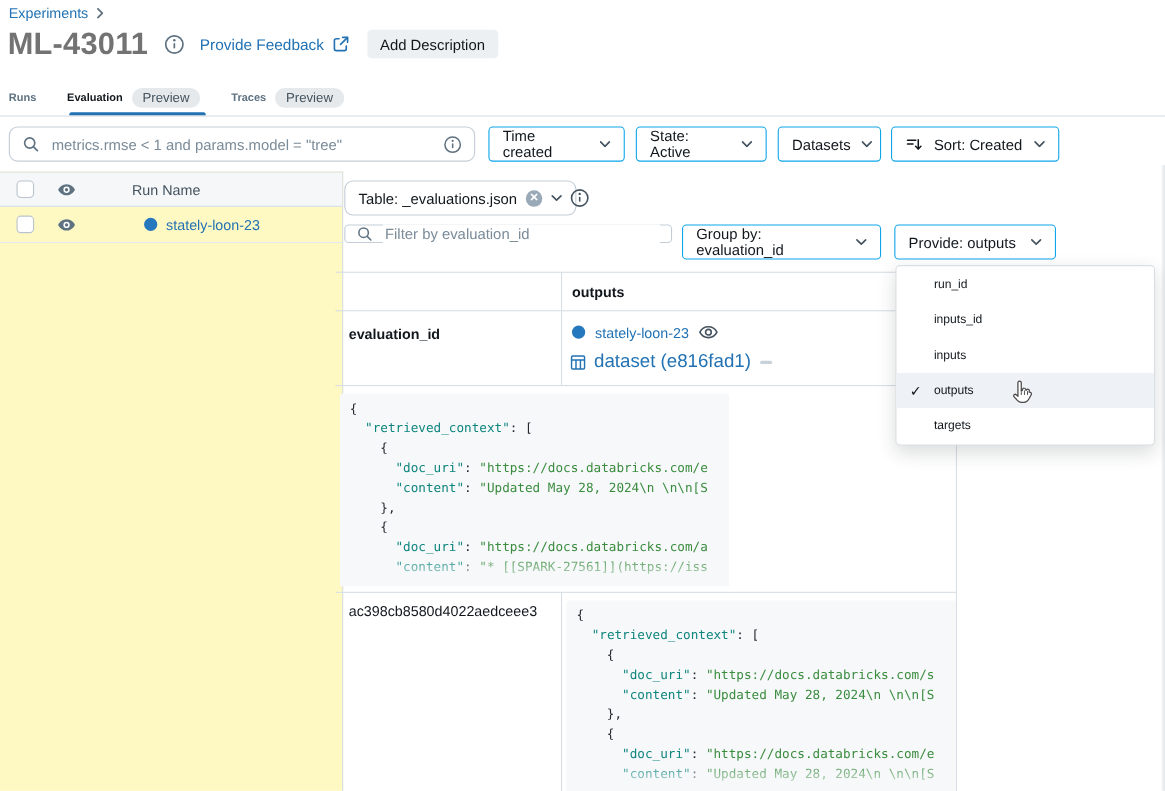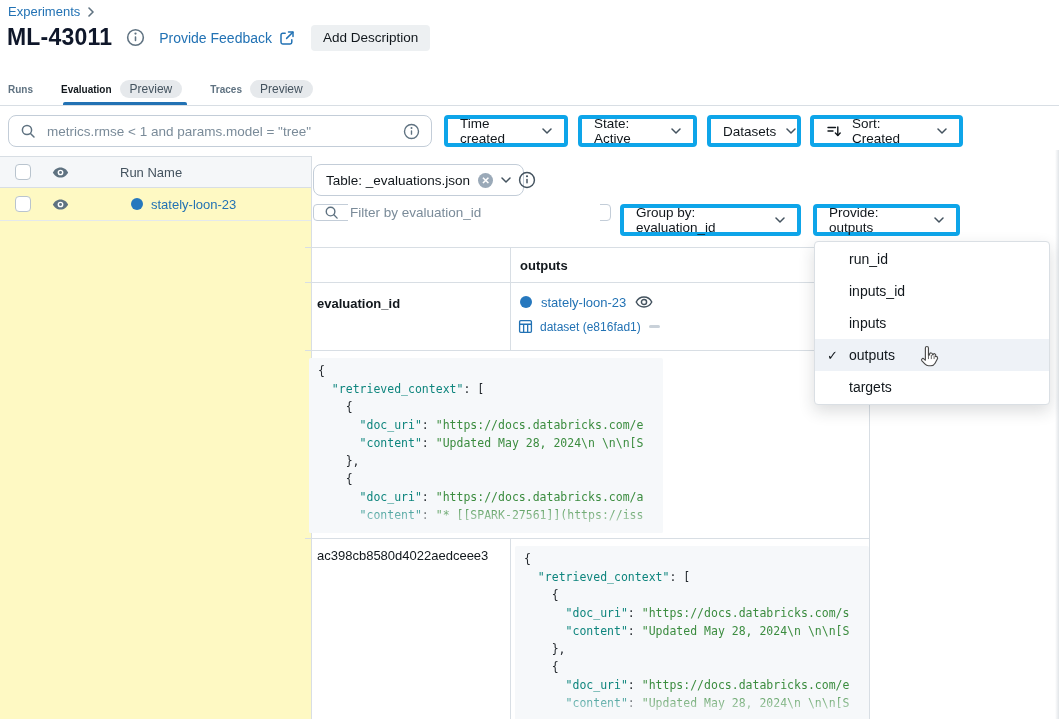--- a/index.html
+++ b/index.html
@@ -5,21 +5,21 @@
   * { box-sizing: border-box; }
   html,body { margin:0; padding:0; background:#fff; }
   body { font-family:"Liberation Sans", sans-serif; color:#11171C; }
   .page { position:relative; width:1059px; height:719px; overflow:hidden; background:#fff; }
 
   
   .breadcrumb { position:absolute; left:8px; top:4px; display:flex; align-items:center; gap:7px;
                 font-size:13px; color:#2272B4; }
   .crumb-link { cursor:pointer; }
   .title-row { position:absolute; left:7px; top:24px; display:flex; align-items:center; }
-  .page-title { font-size:23px; font-weight:700; letter-spacing:.2px; color:#0f172a; }
+  .page-title { font-size:28px; font-weight:700; letter-spacing:.2px; color:#737373; }
   .title-info { margin-left:14px; display:flex; }
   .feedback-link { margin-left:14px; display:flex; align-items:center; gap:7px;
                    color:#2272B4; font-size:14px; cursor:pointer; }
   .add-desc-btn { margin-left:16px; height:26px; padding:0 12px; background:#EDF0F2;
                   border:none; border-radius:4px; font-size:13.5px; color:#11171C;
                   font-family:inherit; cursor:pointer; }
 
   
   .tabs { position:absolute; left:8px; top:80px; display:flex; align-items:center; }
   .tab { display:flex; align-items:center; gap:8px; cursor:pointer; }
@@ -33,21 +33,21 @@
   .tabs-divider { position:absolute; left:0; top:105px; width:1059px; height:1px; background:#D8DEE4; }
 
   
   .search-box { position:absolute; left:8px; top:115px; width:424px; height:32px;
                 border:1px solid #C3CDD8; border-radius:8px; background:#fff;
                 display:flex; align-items:center; gap:9px; padding:0 11px; }
   .search-box input { flex:1; border:none; outline:none; font-size:13.5px; color:#11171C;
                       font-family:inherit; background:transparent; }
   .search-box input::placeholder { color:#7A8B99; }
   .filter-btn { position:absolute; top:115px; height:32px; background:#fff;
-                border:4px solid #0ea5e9; border-radius:4px; display:flex; align-items:center;
+                border:1px solid #0ea5e9; border-radius:4px; display:flex; align-items:center;
                 gap:10px; padding:0 12px; font-size:13.5px; color:#11171C; font-family:inherit; cursor:pointer; }
   .btn-time { left:444px; width:124px; }
   .btn-state { left:578px; width:119px; }
   .btn-datasets { left:707px; width:94px; }
   .btn-sort { left:810px; width:153px; }
   .filter-btn .grow { flex:1; text-align:left; }
 
   
   .runs-panel { position:absolute; left:0; top:156px; width:312px; height:563px;
                 border-top:1px solid #D8DEE4; border-right:1px solid #D8DEE4; background:#fef9c3; }
@@ -84,21 +84,21 @@
   .t-col2 { width:358px; overflow:hidden; }
   .row-head { height:35px; }
   .out-header { padding:10px 0 0 9px; font-size:13px; font-weight:700; }
   .row-group { height:68px; }
   .group-header { padding:13px 0 0 12px; font-size:13px; font-weight:700; }
   .run-line { display:flex; align-items:center; margin:10px 0 0 9px; }
   .cell-dot { width:12px; height:12px; border-radius:50%; background:#2678BE; flex:none; }
   .cell-run-link { margin-left:9px; font-size:13px; color:#2272B4; cursor:pointer; }
   .cell-eye { margin-left:9px; display:flex; cursor:pointer; }
   .dataset-line { display:flex; align-items:center; margin:8px 0 0 7px; }
-  .ds-link { margin-left:7px; font-size:12px; color:#2272B4; cursor:pointer; }
+  .ds-link { margin-left:7px; font-size:17px; color:#2272B4; cursor:pointer; }
   .ds-dash { margin-left:8px; width:11px; height:3px; border-radius:2px; background:#C9D1D9; }
   .row-data1 { height:188px; }
   .row-data2 { height:181px; border-bottom:none; }
   .row-id { padding:9px 0 0 12px; font-size:13px; color:#11171C; white-space:nowrap; }
   .code-block { position:relative; margin:7px 0 0 4px; width:354px; background:#F6F8FA;
                 border-radius:2px; padding:4px 0 0 9px; overflow:hidden; }
   .cb1 { height:175px; }
   .cb2 { height:174px; }
   .code-line { white-space:pre; font-family:"DejaVu Sans Mono", monospace;
                font-size:11.5px; line-height:18px; }
@@ -108,21 +108,21 @@
   .code-fade { position:absolute; left:0; right:0; bottom:0; height:30px; pointer-events:none;
                background:linear-gradient(to bottom, rgba(246,248,250,0), rgba(246,248,250,.95)); }
 
   
   .compare-menu { position:absolute; left:814px; top:241px; width:236px; background:#fff;
                   border:1px solid #DADFE4; border-radius:4px; box-shadow:0 6px 16px rgba(31,39,45,.16);
                   padding:1px 0; z-index:10; }
   .menu-item { height:32px; display:flex; align-items:center; padding:0 12px; cursor:pointer; }
   .menu-item.hovered { background:#EEF2F7; }
   .menu-check { width:18px; font-size:13px; color:#11171C; flex:none; }
-  .menu-label { margin-left:4px; font-size:14px; color:#11171C; }
+  .menu-label { margin-left:4px; font-size:11px; color:#11171C; }
 
   .cursor-pointer { position:absolute; left:918px; top:344px; z-index:20; pointer-events:none; }
   .right-edge-shade { position:absolute; right:0; top:150px; bottom:0; width:4px;
                       background:linear-gradient(to left, rgba(90,110,130,.18), rgba(90,110,130,0)); }
   svg { display:block; }
 </style>
 </head>
 <body>
 
 <div class="page">

